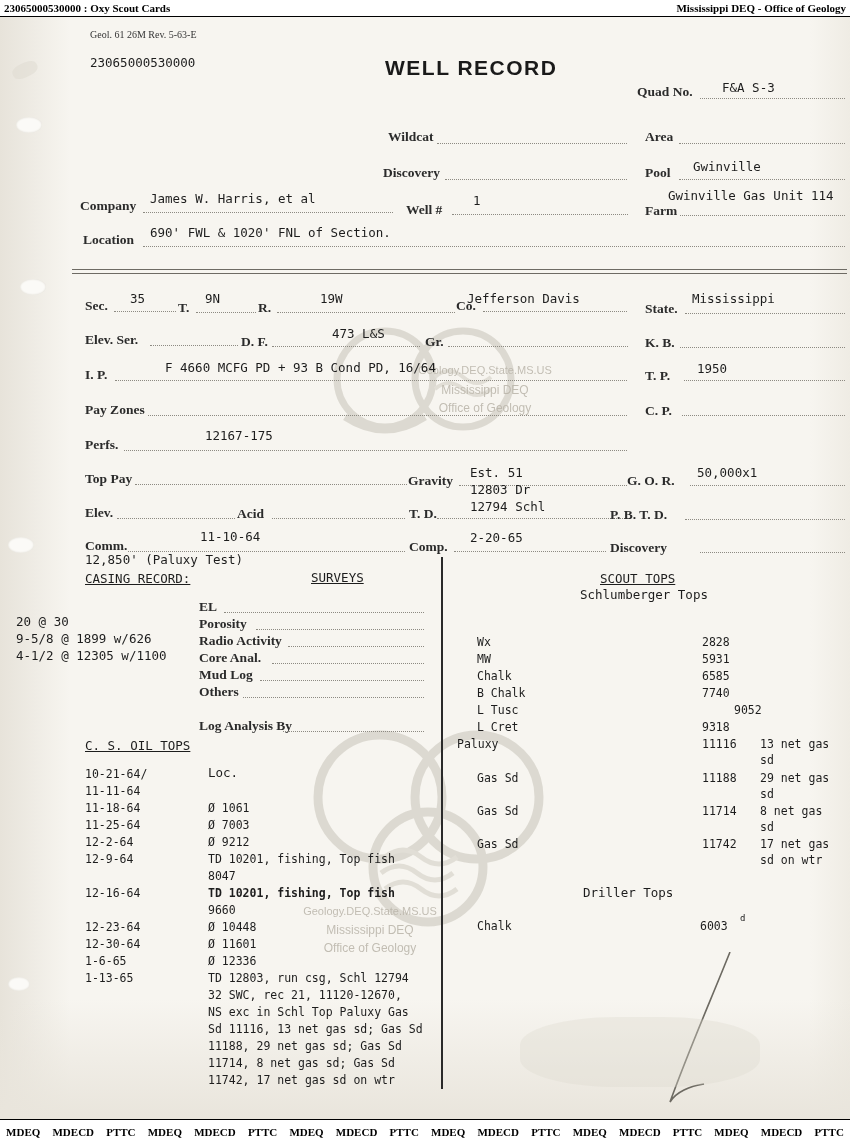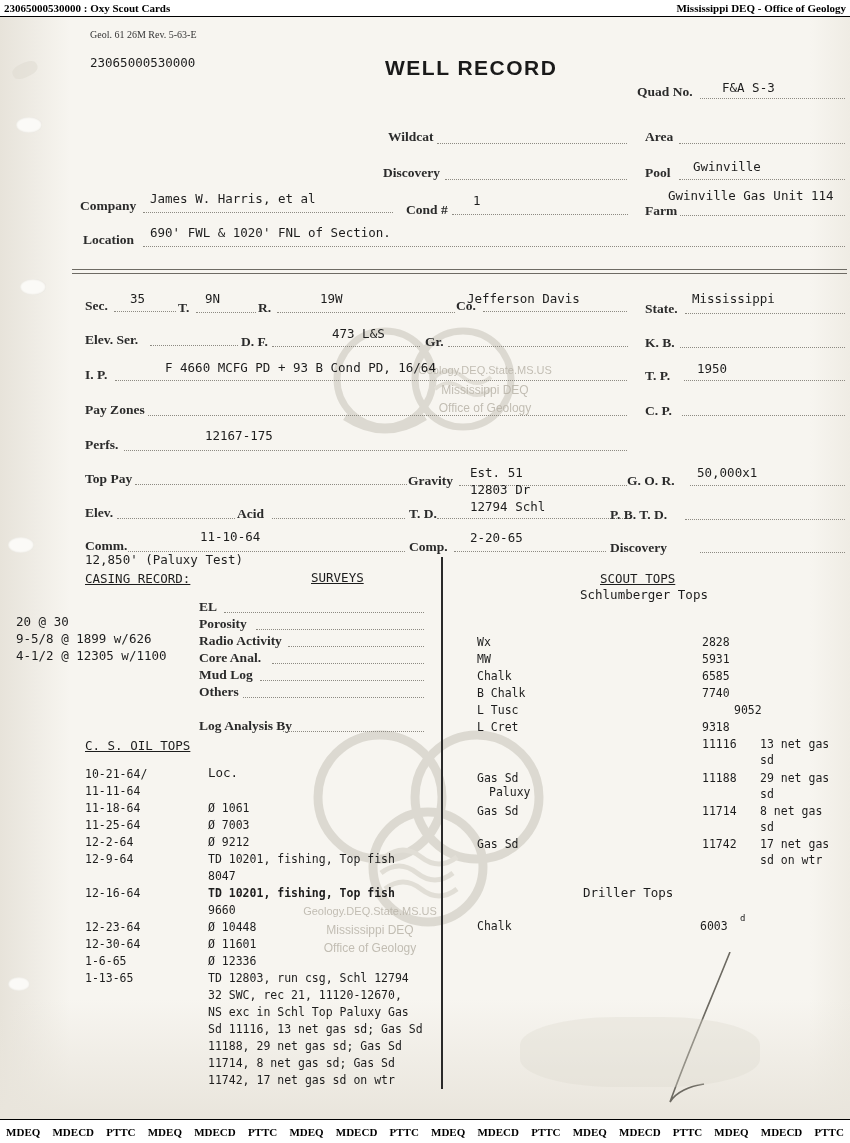--- a/index.html
+++ b/index.html
@@ -216,21 +216,21 @@
   <div class="pr" style="left:383px; top:148px;">Discovery</div>
   <div class="dots" style="left:445px; top:162px; width:182px;"></div>
   <div class="pr" style="left:645px; top:148px;">Pool</div>
   <div class="dots" style="left:679px; top:162px; width:166px;"></div>
   <div class="ty" style="left:693px; top:142px;">Gwinville</div>
 
   <div class="pr" style="left:80px; top:181px;">Company</div>
   <div class="dots" style="left:143px; top:195px; width:250px;"></div>
   <div class="ty" style="left:150px; top:174px;">James W. Harris, et al</div>
 
-  <div class="pr" style="left:406px; top:185px;">Cond #</div>
+  <div class="pr" style="left:406px; top:185px;">Well #</div>
   <div class="dots" style="left:452px; top:197px; width:176px;"></div>
   <div class="ty" style="left:473px; top:176px;">1</div>
 
   <div class="pr" style="left:645px; top:186px;">Farm</div>
   <div class="dots" style="left:680px; top:198px; width:165px;"></div>
   <div class="ty" style="left:668px; top:171px;">Gwinville Gas Unit 114</div>
 
   <div class="pr" style="left:83px; top:215px;">Location</div>
   <div class="dots" style="left:143px; top:229px; width:702px;"></div>
   <div class="ty" style="left:150px; top:208px;">690' FWL &amp; 1020' FNL of Section.</div>
@@ -400,21 +400,21 @@
 
   <div class="ty sm" style="left:477px; top:669px;">B Chalk</div>
   <div class="ty sm" style="left:702px; top:669px;">7740</div>
 
   <div class="ty sm" style="left:477px; top:686px;">L Tusc</div>
   <div class="ty sm" style="left:702px; top:686px;margin-left:32px;">9052</div>
 
   <div class="ty sm" style="left:477px; top:703px;">L Cret</div>
   <div class="ty sm" style="left:702px; top:703px;">9318</div>
 
-  <div class="ty sm" style="left:489px; top:720px;margin-top:48px;">Paluxy</div>
+  <div class="ty sm" style="left:457px; top:720px;">Paluxy</div>
   <div class="ty sm" style="left:702px; top:720px;">11116</div>
   <div class="ty sm" style="left:760px; top:720px;">13 net gas</div>
   <div class="ty sm" style="left:760px; top:736px;">sd</div>
 
   <div class="ty sm" style="left:477px; top:754px;">Gas Sd</div>
   <div class="ty sm" style="left:702px; top:754px;">11188</div>
   <div class="ty sm" style="left:760px; top:754px;">29 net gas</div>
   <div class="ty sm" style="left:760px; top:770px;">sd</div>
 
   <div class="ty sm" style="left:477px; top:787px;">Gas Sd</div>

